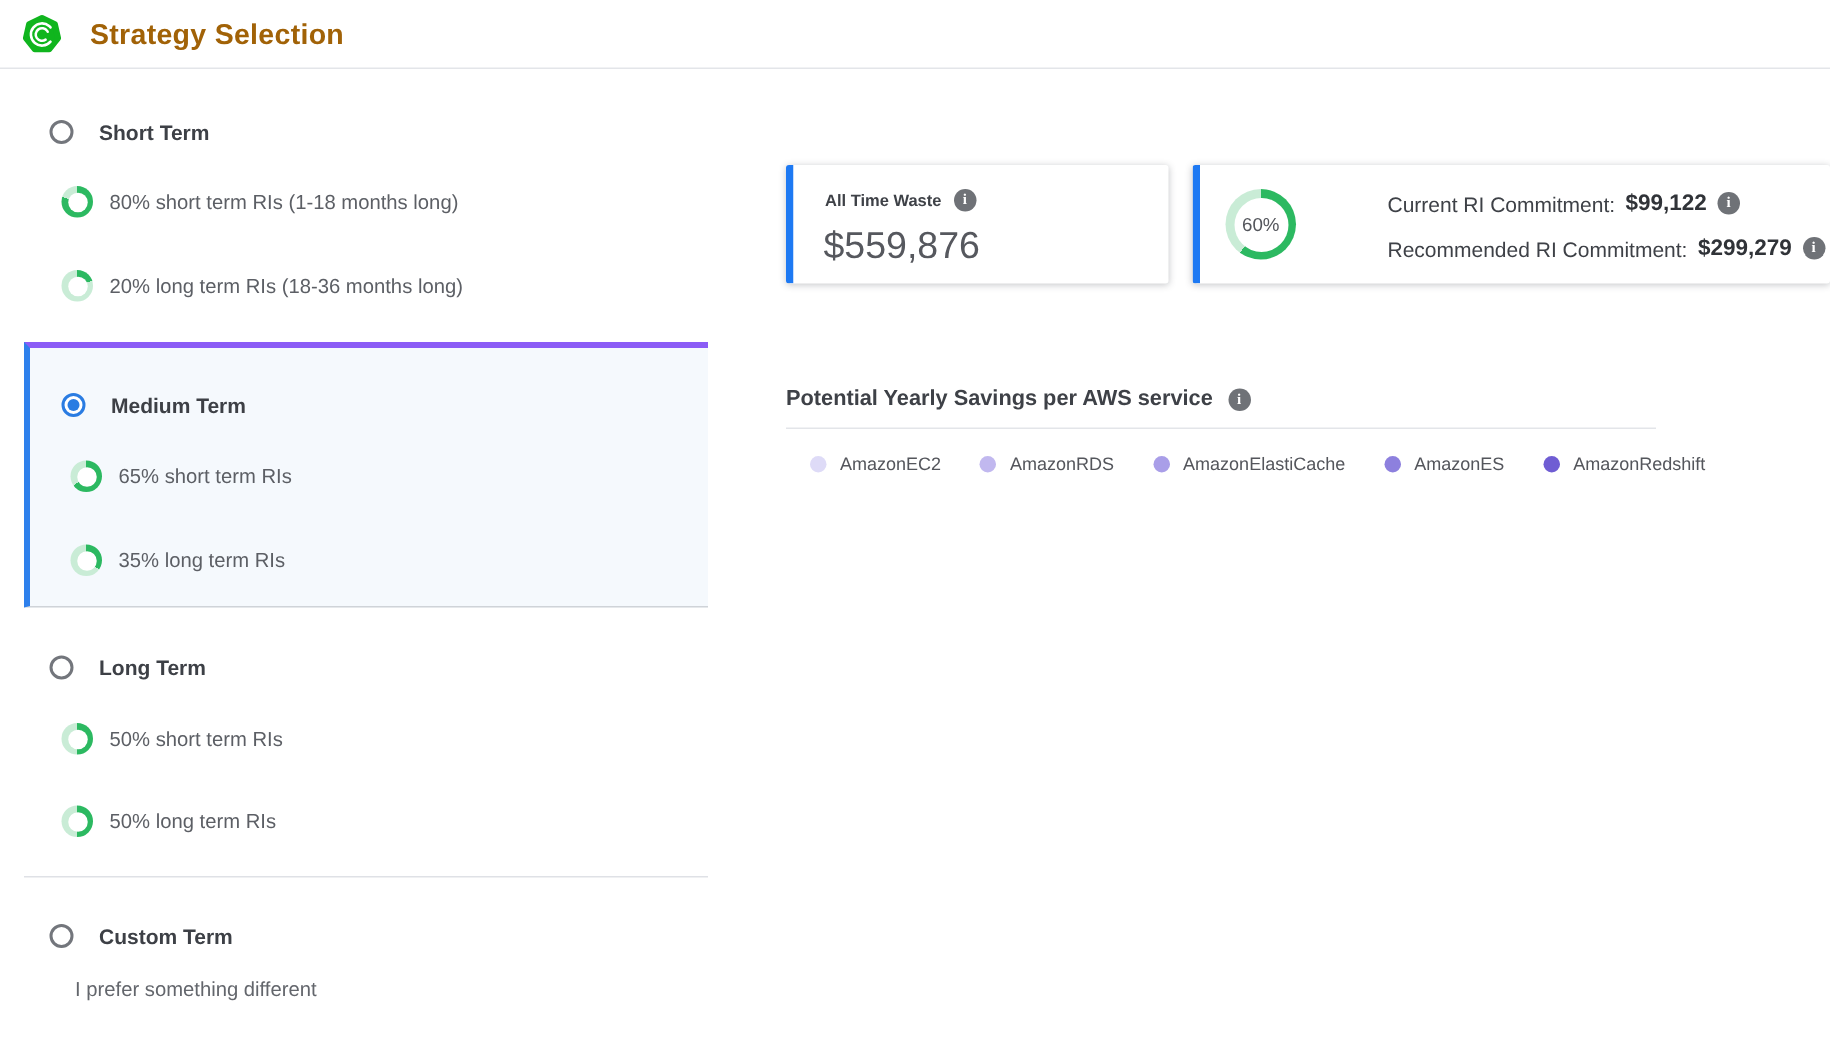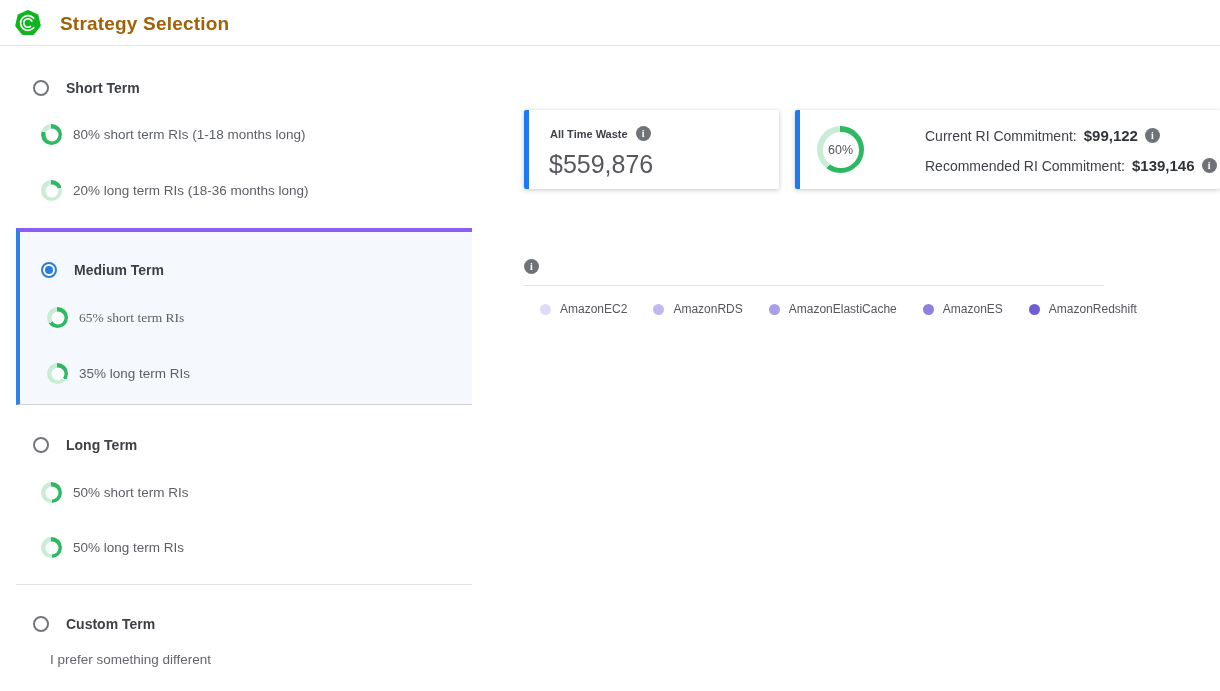--- a/index.html
+++ b/index.html
@@ -102,21 +102,21 @@
   <div class="pct-row" style="left:41px; top:180px;">
     <span class="mini-donut" style="background: conic-gradient(rgb(44, 185, 97) 0deg, rgb(44, 185, 97) 20%, rgb(201, 236, 214) 20%, rgb(201, 236, 214) 100%);"></span>
     <span class="row-label">20% long term RIs (18-36 months long)</span>
   </div>
 
   <div class="selected-panel">
     <div class="opt-head" style="left:21px; top:30px;">
       <span class="radio selected"></span>
       <span class="opt-label">Medium Term</span>
     </div>
-    <div class="pct-row" style="left:27px; top:75px;font-family:Liberation Serif, serif;">
+    <div class="pct-row" style="left:27px; top:75px;">
       <span class="mini-donut" style="background: conic-gradient(rgb(44, 185, 97) 0deg, rgb(44, 185, 97) 65%, rgb(201, 236, 214) 65%, rgb(201, 236, 214) 100%);"></span>
       <span class="row-label">65% short term RIs</span>
     </div>
     <div class="pct-row" style="left:27px; top:131px;">
       <span class="mini-donut" style="background: conic-gradient(rgb(44, 185, 97) 0deg, rgb(44, 185, 97) 35%, rgb(201, 236, 214) 35%, rgb(201, 236, 214) 100%);"></span>
       <span class="row-label">35% long term RIs</span>
     </div>
   </div>
 
   <div class="opt-head" style="left:33px; top:437px;">
@@ -152,27 +152,28 @@
     <div class="gauge" style="background: conic-gradient(rgb(44, 185, 97) 0deg, rgb(44, 185, 97) 60%, rgb(201, 236, 214) 60%, rgb(201, 236, 214) 100%);">
       <span class="gauge-text">60%</span>
     </div>
     <div class="commit-line line1">
       <span class="lbl">Current RI Commitment:</span>
       <span class="val">$99,122</span>
       <span class="info-icon"></span>
     </div>
     <div class="commit-line line2">
       <span class="lbl">Recommended RI Commitment:</span>
-      <span class="val">$139,146</span>
+      <span class="val">$299,279</span>
       <span class="info-icon"></span>
     </div>
   </div>
 
   <div class="chart-block">
     <div class="chart-title-row">
+      <span>Potential Yearly Savings per AWS service</span>
       <span class="info-icon"></span>
     </div>
     <div class="chart-divider"></div>
     <div class="chart-legend">
         <span class="legend-item">
           <span class="legend-dot" style="background: rgb(222, 219, 247);"></span>
           <span class="legend-label">AmazonEC2</span>
         </span>
         <span class="legend-item">
           <span class="legend-dot" style="background: rgb(193, 184, 239);"></span>

